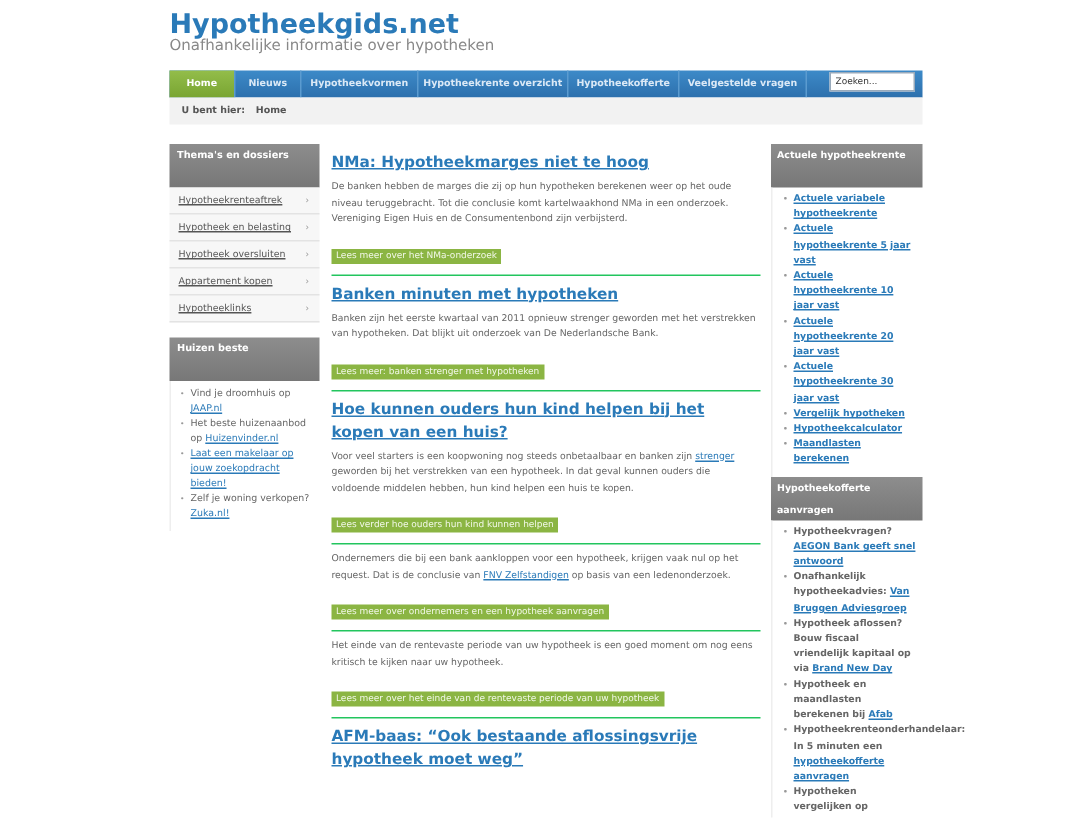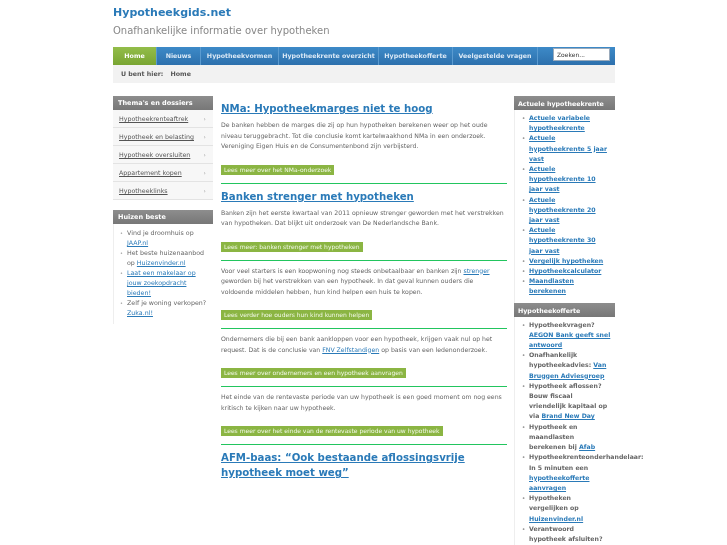--- a/index.html
+++ b/index.html
@@ -1,33 +1,33 @@
 <!DOCTYPE html>
 <html><head>
 <meta charset="utf-8">
 <style>
   * { box-sizing: border-box; margin: 0; padding: 0; }
   html, body { width: 727px; height: 545px; overflow: hidden; background: #ffffff; }
   body { font-family: "DejaVu Sans", "Liberation Sans", sans-serif; color: #555; position: relative; }
   a { color: #2a7ab8; }
 
-  .site-title { position: absolute; left: 113px; top: 6px; font-size: 11px; font-weight: bold; color: #2a7ab8; font-family: "DejaVu Sans", sans-serif; }
+  .site-title { position: absolute; left: 113px; top: 6px; font-size: 18px; font-weight: bold; color: #2a7ab8; font-family: "DejaVu Sans", sans-serif; }
   .site-tagline { position: absolute; left: 113px; top: 25px; font-size: 10px; color: #888; text-align: center; }
 
   .navbar { position: absolute; left: 113px; top: 47px; width: 502px; height: 18px; background: linear-gradient(#3d8ac8, #2d70ad); display: flex; }
   .nav-item { height: 18px; line-height: 18px; font-size: 6.3px; font-weight: bold; color: #dbe9f6; text-align: center; border-right: 1px solid #5b9bd0; white-space: nowrap; }
   .nav-item.active { background: linear-gradient(#93bd4a, #79a532); color: #fff; }
   .search-input { position: absolute; left: 553px; top: 48px; width: 57px; height: 13px; border: 1px solid #9ab; background: #fff; font-size: 6px; padding: 1px 3px; color: #333; font-family: "DejaVu Sans", sans-serif; }
 
   .breadcrumb { position: absolute; left: 113px; top: 65px; width: 502px; height: 18px; background: #f2f2f2; font-size: 6.3px; font-weight: bold; color: #555; line-height: 18px; padding-left: 8px; }
   .breadcrumb span + span { margin-left: 5px; }
 
   
   .left-sidebar { position: absolute; left: 113px; top: 96px; width: 100px; }
-  .side-head { background: linear-gradient(#8d8d8d, #777); color: #fff; font-size: 6.5px; font-weight: bold; height: 14px; line-height: 15px; padding-left: 5px; }
+  .side-head { background: linear-gradient(#8d8d8d, #777); color: #fff; font-size: 6.5px; font-weight: bold; height: 29px; line-height: 15px; padding-left: 5px; }
   .side-list { list-style: none; background: #f7f7f7; }
   .side-list li { height: 18px; line-height: 18px; font-size: 6.3px; padding-left: 6px; border-bottom: 1px solid #e3e3e3; position: relative; }
   .side-list li a { color: #555; text-decoration: underline; }
   .side-list li .chev { position: absolute; right: 7px; top: 0; color: #999; font-size: 6px; }
   .side-bullets { list-style: none; padding: 4px 6px 6px 6px; background: #fff; border-left: 1px solid #eee; }
   .side-bullets li { font-size: 6.3px; line-height: 10px; position: relative; padding-left: 7px; color: #666; }
   .side-bullets li::before { content: "•"; position: absolute; left: 0; color: #999; font-size: 5px; }
 
   
   .main { position: absolute; left: 221px; top: 96px; width: 286px; }
@@ -85,25 +85,26 @@
   </ul>
 </div>
 
 <div class="main">
   <div class="article">
     <h2>NMa: Hypotheekmarges niet te hoog</h2>
     <p>De banken hebben de marges die zij op hun hypotheken berekenen weer op het oude niveau teruggebracht. Tot die conclusie komt kartelwaakhond NMa in een onderzoek. Vereniging Eigen Huis en de Consumentenbond zijn verbijsterd.</p>
     <span class="more-btn">Lees meer over het NMa-onderzoek</span>
   </div>
   <div class="article">
-    <h2>Banken strenger met hypotheken</h2>
+    <h2>Banken minuten met hypotheken</h2>
     <p>Banken zijn het eerste kwartaal van 2011 opnieuw strenger geworden met het verstrekken van hypotheken. Dat blijkt uit onderzoek van De Nederlandsche Bank.</p>
     <span class="more-btn">Lees meer: banken strenger met hypotheken</span>
   </div>
   <div class="article">
+    <h2>Hoe kunnen ouders hun kind helpen bij het kopen van een huis?</h2>
     <p><span>Voor veel starters is een koopwoning nog steeds onbetaalbaar en banken zijn </span><a href="#">strenger</a><span> geworden bij het verstrekken van een hypotheek. In dat geval kunnen ouders die voldoende middelen hebben, hun kind helpen een huis te kopen.</span></p>
     <span class="more-btn">Lees verder hoe ouders hun kind kunnen helpen</span>
   </div>
   <div class="article">
     <p><span>Ondernemers die bij een bank aankloppen voor een hypotheek, krijgen vaak nul op het request. Dat is de conclusie van </span><a href="#">FNV Zelfstandigen</a><span> op basis van een ledenonderzoek.</span></p>
     <span class="more-btn">Lees meer over ondernemers en een hypotheek aanvragen</span>
   </div>
   <div class="article">
     <p>Het einde van de rentevaste periode van uw hypotheek is een goed moment om nog eens kritisch te kijken naar uw hypotheek.</p>
     <span class="more-btn">Lees meer over het einde van de rentevaste periode van uw hypotheek</span>

